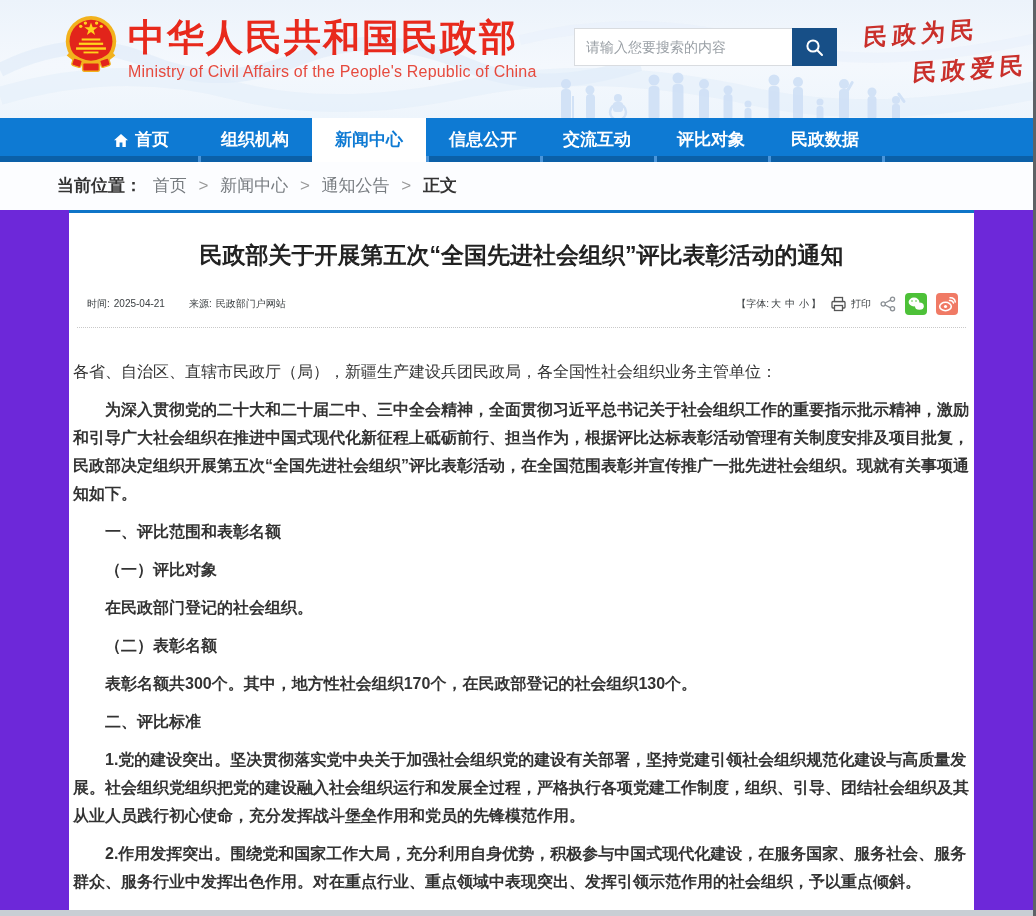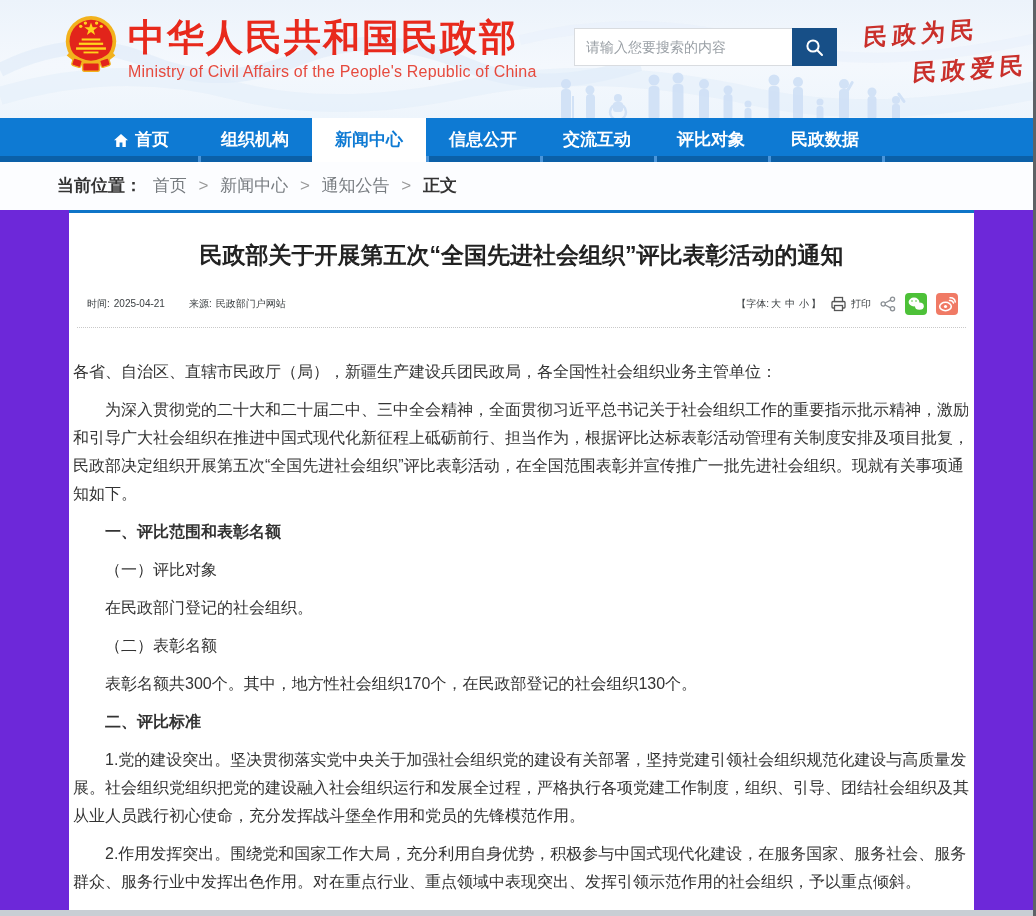--- a/index.html
+++ b/index.html
@@ -61,21 +61,21 @@
   .print-btn { display:flex; align-items:center; gap:4px; cursor:pointer; color:#3c4043; }
   .share-icon { cursor:pointer; display:flex; align-items:center; }
   .badge { width:22px; height:22px; border-radius:4px; display:flex; align-items:center;
     justify-content:center; cursor:pointer; }
   .badge.wechat { background:#4dc138; }
   .badge.weibo  { background:#f07a65; }
   .dotted-divider { margin:12px 8px 0 8px; border-bottom:1px dotted #c9c9c9; height:1px; }
 
   .article-body { padding:30px 4px 4px 4px; font-size:16px; color:#333; line-height:28px; }
   .article-body p { margin:0 0 10px 0; }
-  .article-body p.indent { text-indent:2em; }
+  .article-body p.indent { text-indent:2em;font-weight:bold; }
   .article-body p.heading { text-indent:2em; font-weight:bold; }
 
   
   .bottom-strip { position:absolute; bottom:0; left:0; width:1036px; height:6px; background:#c9ced4; z-index:8; }
   .right-edge { position:absolute; top:0; right:0; width:3px; height:916px; background:#5e6266; z-index:9; }
 </style>
 </head>
 <body>
 
 <div class="page">

